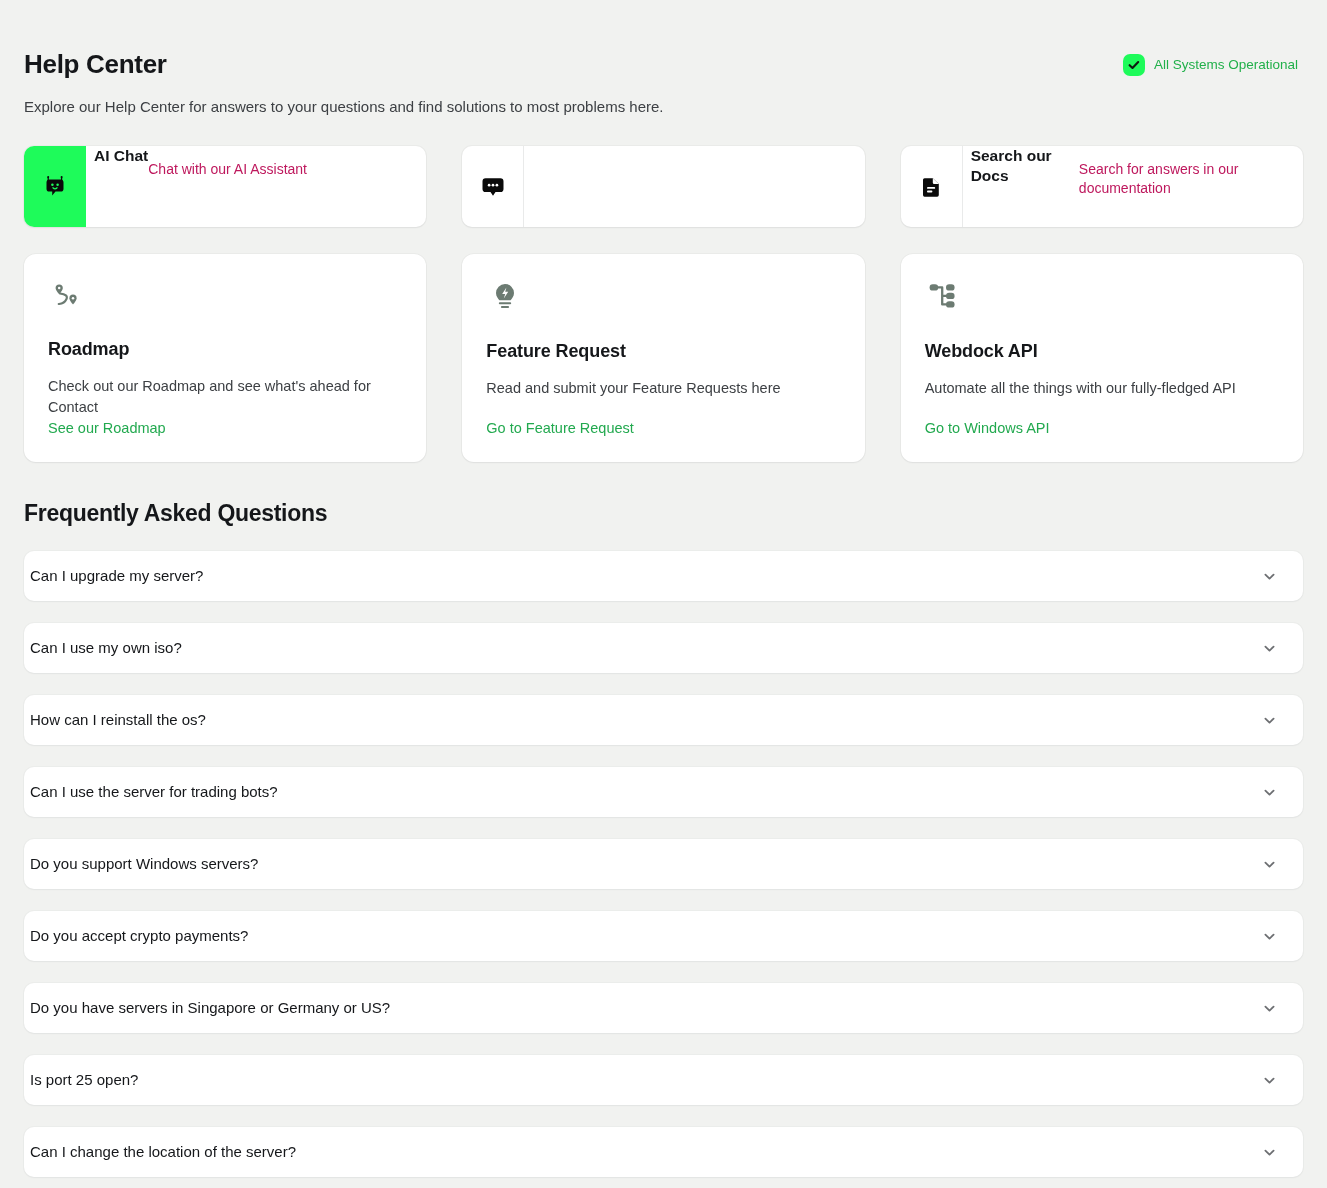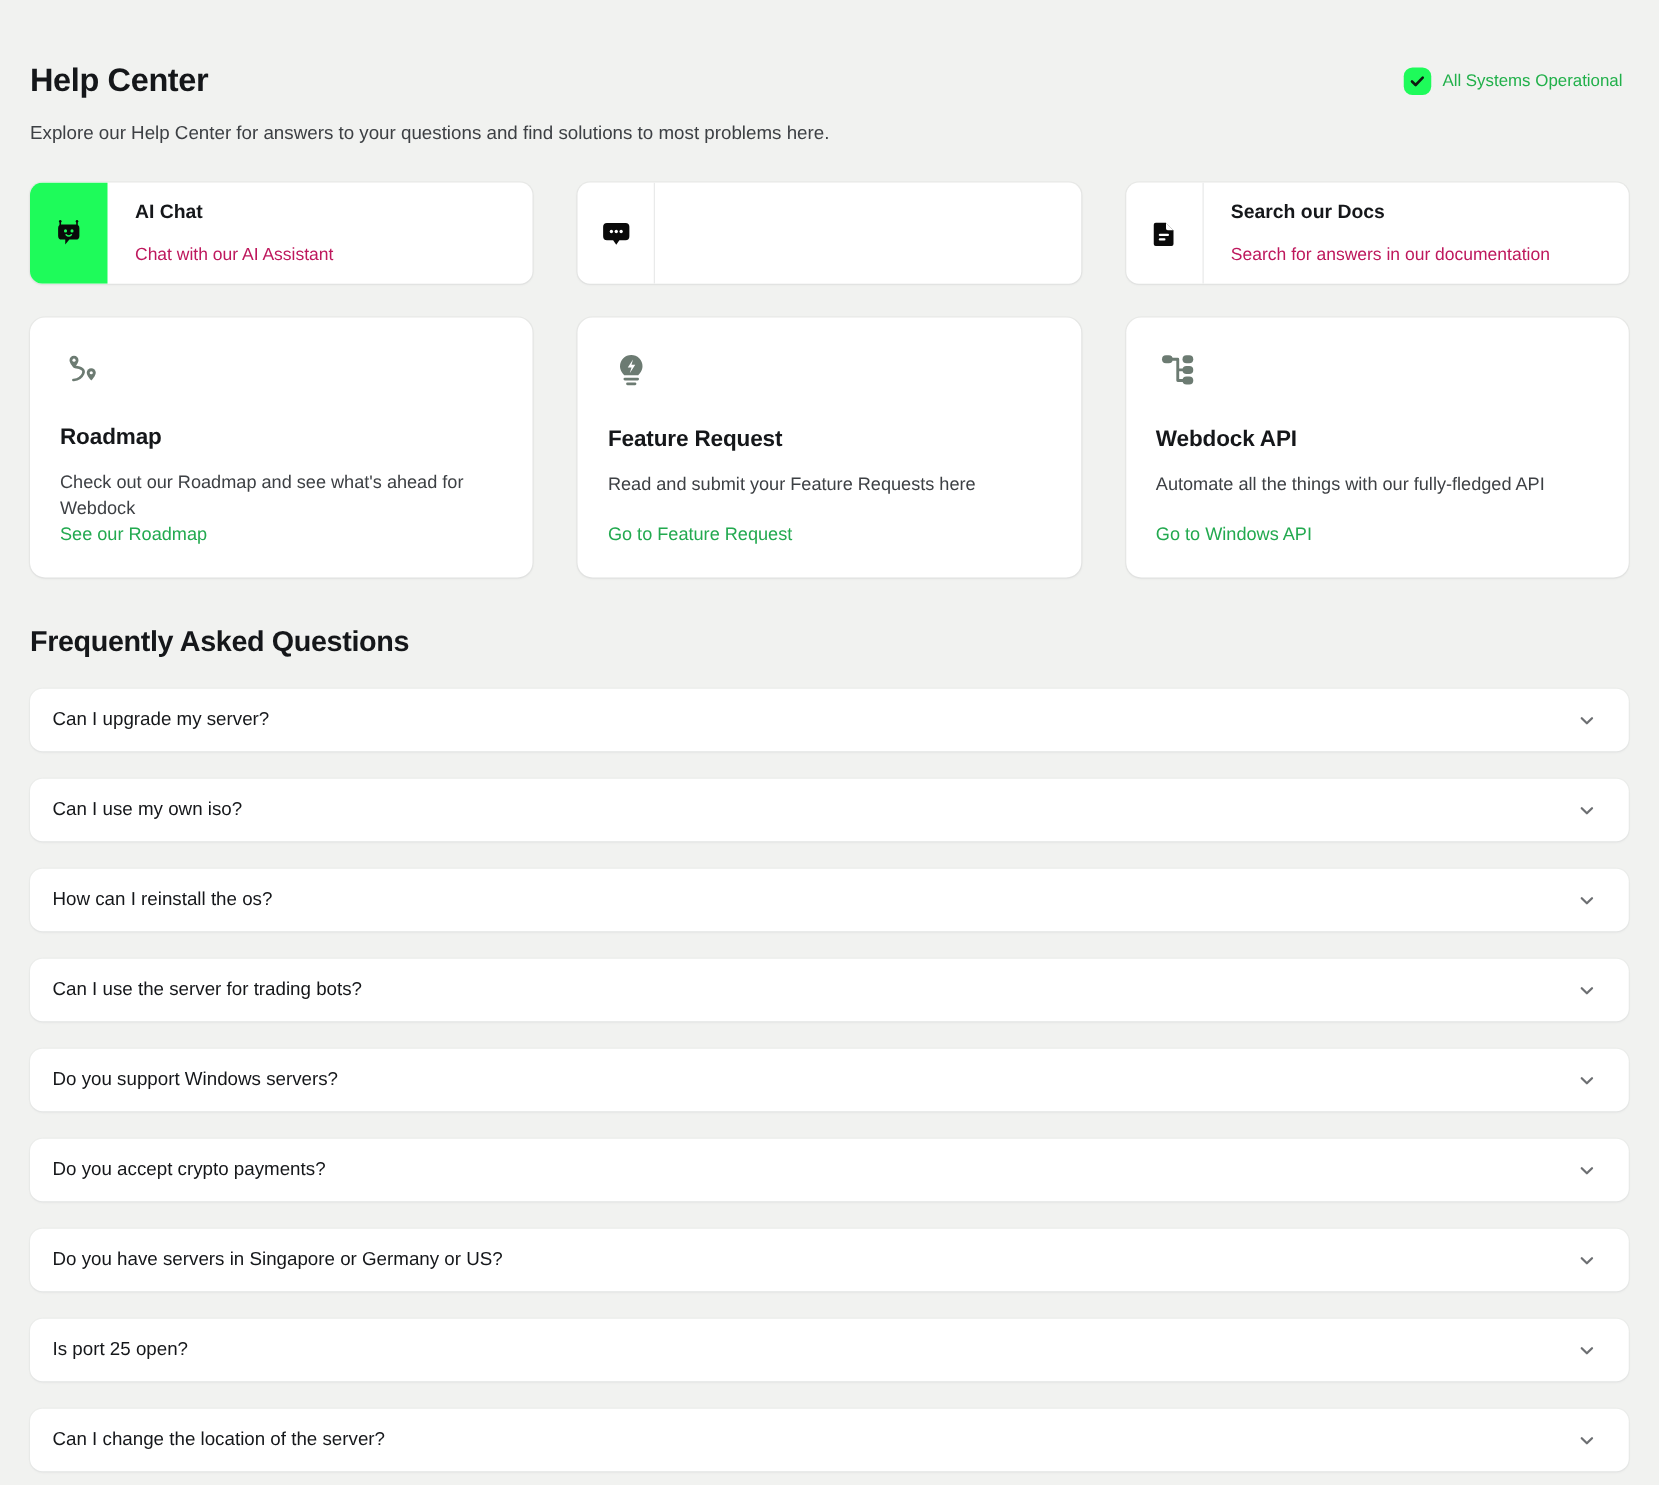--- a/index.html
+++ b/index.html
@@ -48,22 +48,22 @@
   }
   .top-card-iconbox {
     width: 62px; flex: 0 0 62px;
     display: flex; align-items: center; justify-content: center;
     border-right: 1px solid #e9eaea;
   }
   .top-card-iconbox.accent {
     background: #1efb5a; border-right: none;
   }
   .top-card-body {
-    display: flex; flex-direction: column; justify-content: center;
-    padding-left: 22px;
+    display: flex; flex-direction: row; justify-content: center;
+    padding-left: 8px;
   }
   .top-card-title {
     font-size: 15.5px; font-weight: 700; color: #15171a; line-height: 20px;
   }
   .top-card-sub {
     margin-top: 14px; font-size: 14px; color: #be185d; line-height: 19px;
   }
 
   
   .big-card {
@@ -89,21 +89,21 @@
 
   
   .faq-heading {
     margin-top: 36px; font-size: 23px; font-weight: 700;
     color: #15171a; letter-spacing: -0.3px; line-height: 30px;
   }
   .faq-list { margin-top: 23px; display: flex; flex-direction: column; gap: 22px; }
   .faq-row {
     background: #ffffff; border-radius: 10px; height: 50px;
     display: flex; align-items: center; justify-content: space-between;
-    padding: 0 26px 0 18px; cursor: pointer;
+    padding: 0 26px 0 6px; cursor: pointer;
     box-shadow: 0 1px 2px rgba(16,24,40,0.04), 0 0 0 1px rgba(16,24,40,0.025);
   }
   .faq-q { font-size: 15px; color: #15171a; line-height: 20px; font-weight: 400; }
   .faq-chevron { display: flex; align-items: center; justify-content: center; }
 </style>
 </head>
 <body>
 
 <div class="page">
 
@@ -175,21 +175,21 @@
       <div class="big-card-icon">
         <svg width="38" height="38" viewBox="0 0 38 38" aria-hidden="true">
           <path d="M12.0 13.5 q8.5 1.0 6.5 5.5 q-2.0 4.5 -7.5 5.0 h-0.3" fill="none" stroke="#6c7b72" stroke-width="2.1" stroke-linecap="round"></path>
           <path d="M11.2 4.5 a3.6 3.6 0 0 1 3.6 3.6 c0 2.6 -3.6 6.2 -3.6 6.2 s-3.6 -3.6 -3.6 -6.2 a3.6 3.6 0 0 1 3.6 -3.6 z" fill="#6c7b72"></path>
           <circle cx="11.2" cy="8.1" r="1.25" fill="#ffffff"></circle>
           <path d="M25.0 14.6 a3.6 3.6 0 0 1 3.6 3.6 c0 2.6 -3.6 6.2 -3.6 6.2 s-3.6 -3.6 -3.6 -6.2 a3.6 3.6 0 0 1 3.6 -3.6 z" fill="#6c7b72"></path>
           <circle cx="25.0" cy="18.2" r="1.25" fill="#ffffff"></circle>
         </svg>
       </div>
       <div class="big-card-title">Roadmap</div>
-      <div class="big-card-desc">Check out our Roadmap and see what's ahead for Webdock</div>
+      <div class="big-card-desc">Check out our Roadmap and see what's ahead for Contact</div>
       <a class="big-card-link">See our Roadmap</a>
     </div>
 
     <div class="big-card">
       <div class="big-card-icon">
         <svg width="38" height="38" viewBox="0 0 38 38" aria-hidden="true">
           <path d="M19.0 4.0 a9.0 9.0 0 0 1 9.0 9.0 c0 3.6 -2.2 5.6 -3.4 7.2 h-11.2 c-1.2 -1.6 -3.4 -3.6 -3.4 -7.2 a9.0 9.0 0 0 1 9.0 -9.0 z" fill="#6c7b72"></path>
           <rect x="12.8" y="22.2" width="12.4" height="2.1" rx="1.05" fill="#6c7b72"></rect>
           <rect x="14.9" y="26.0" width="8.2" height="2.1" rx="1.05" fill="#6c7b72"></rect>
           <path d="M20.4 7.6 L16.2 14.0 h3.0 l-1.4 4.6 l4.4 -6.8 h-3.0 z" fill="#ffffff"></path>

